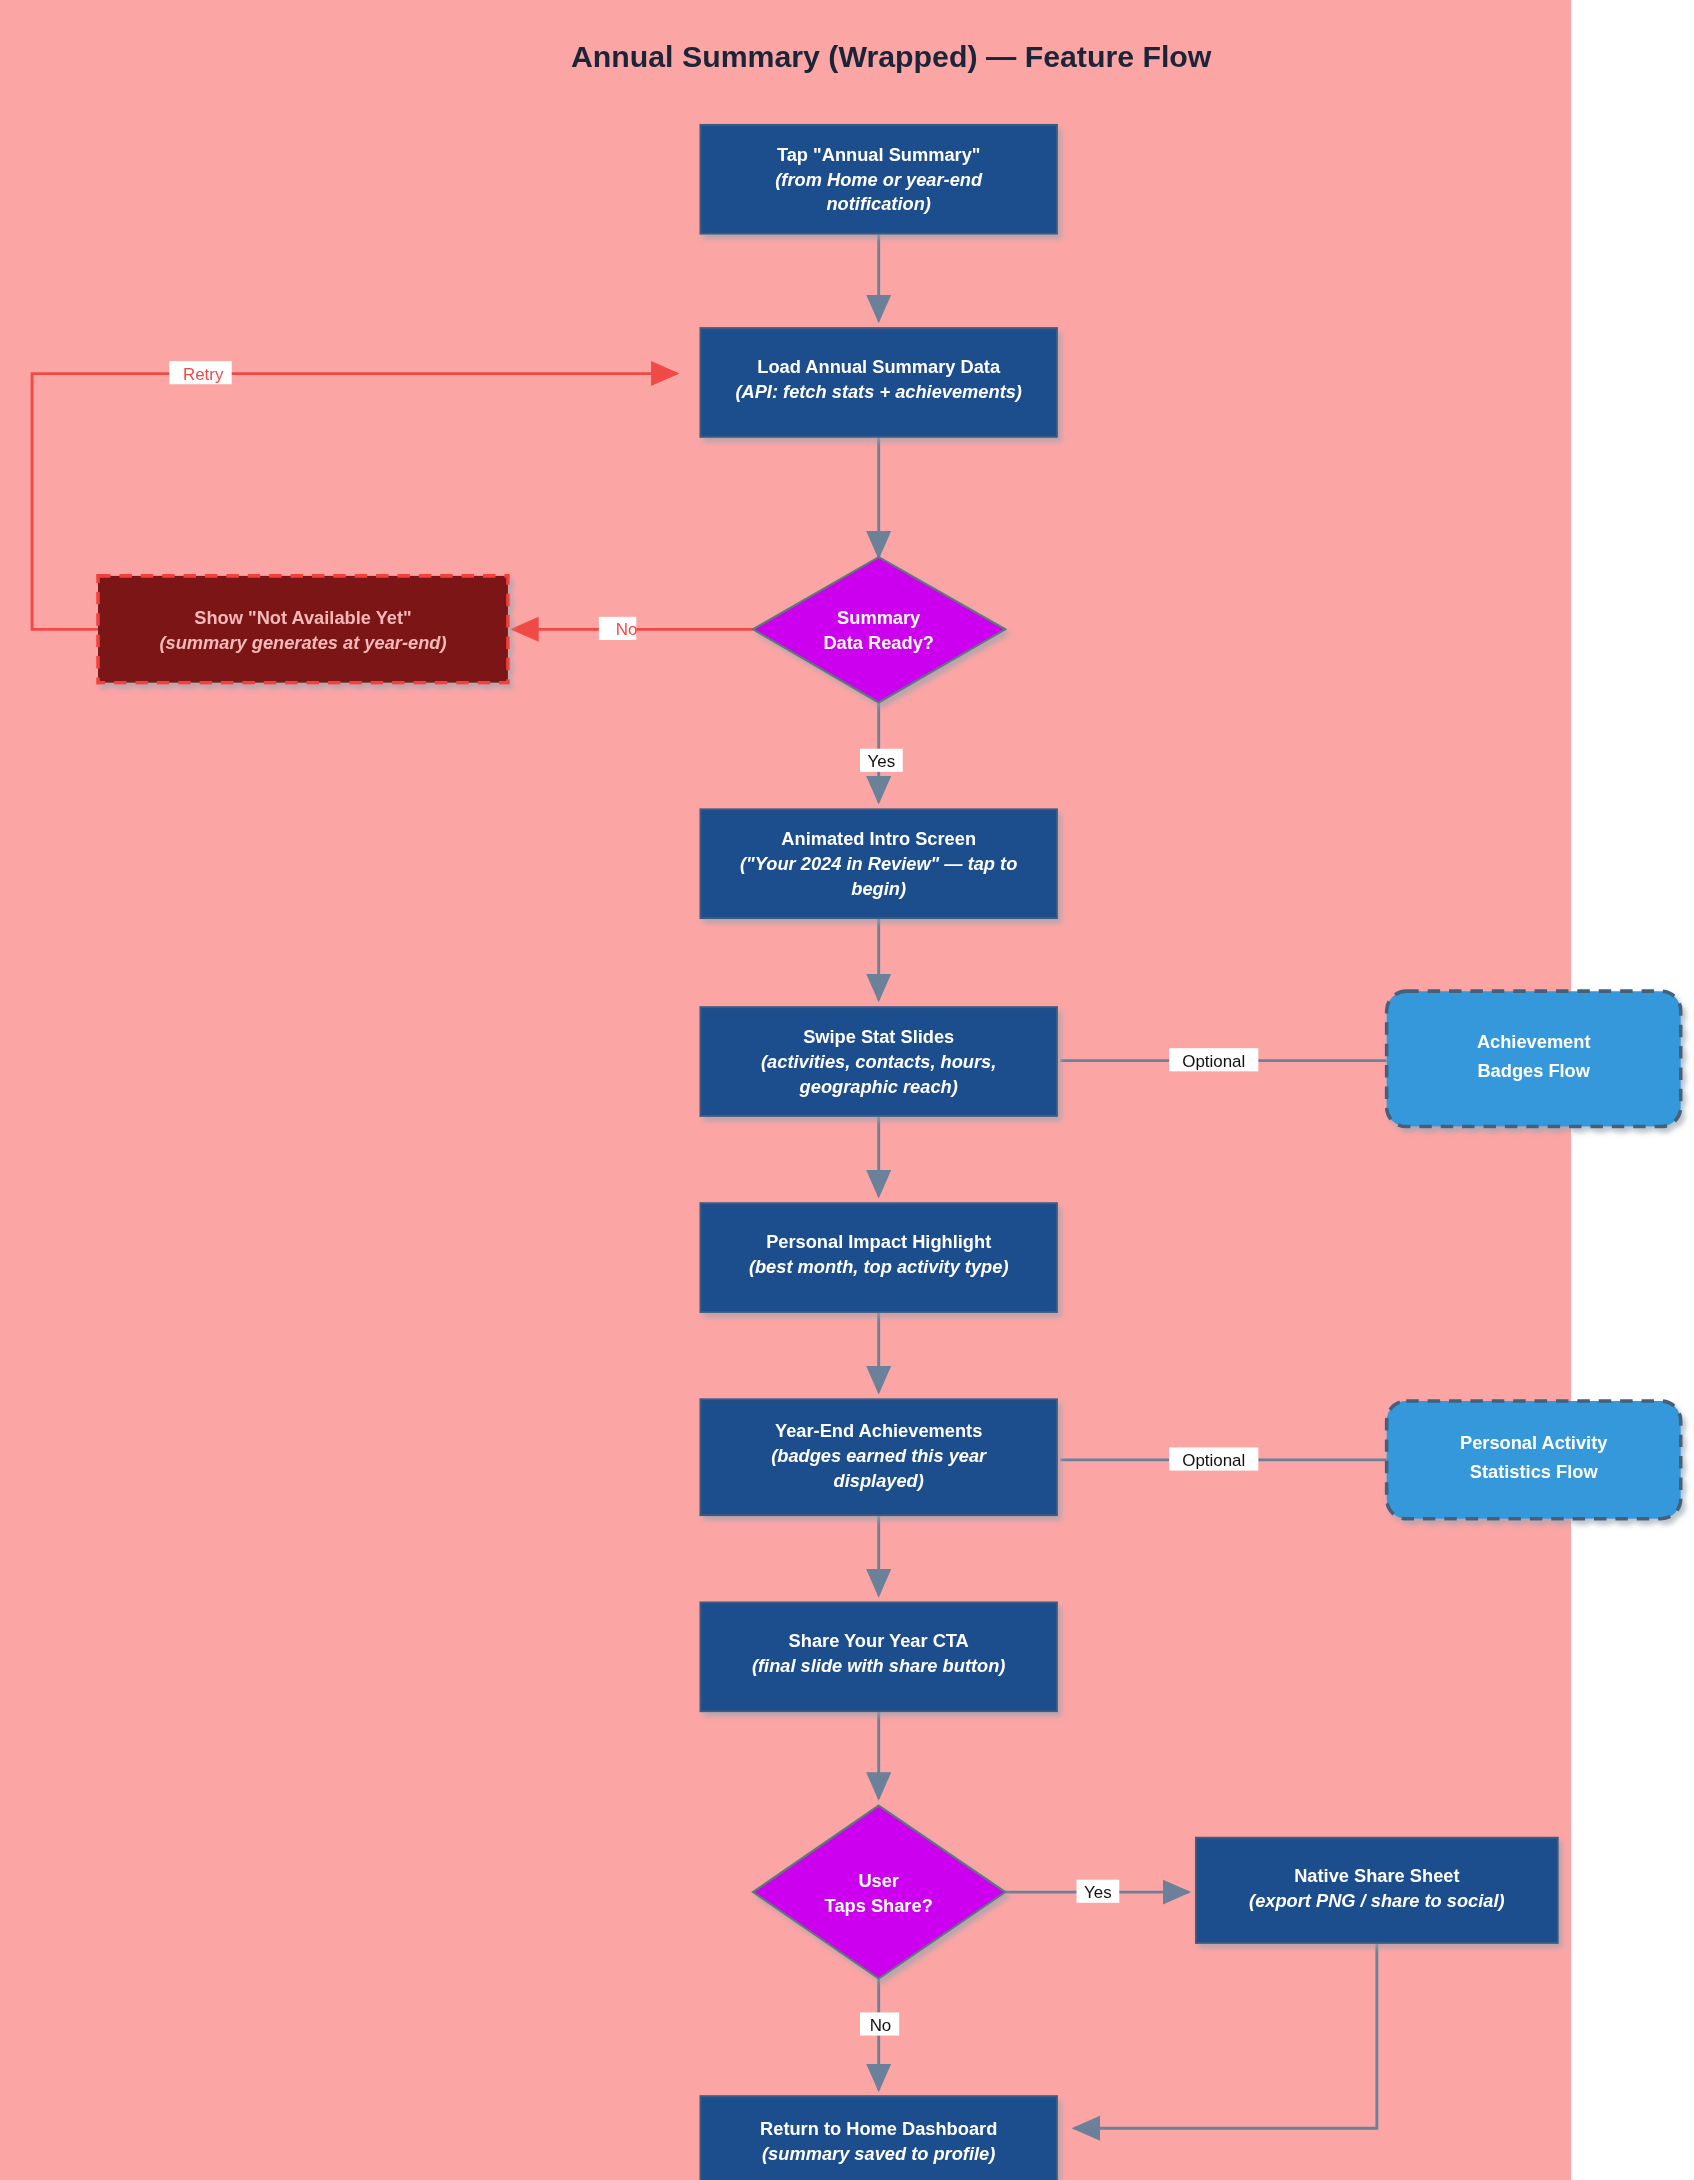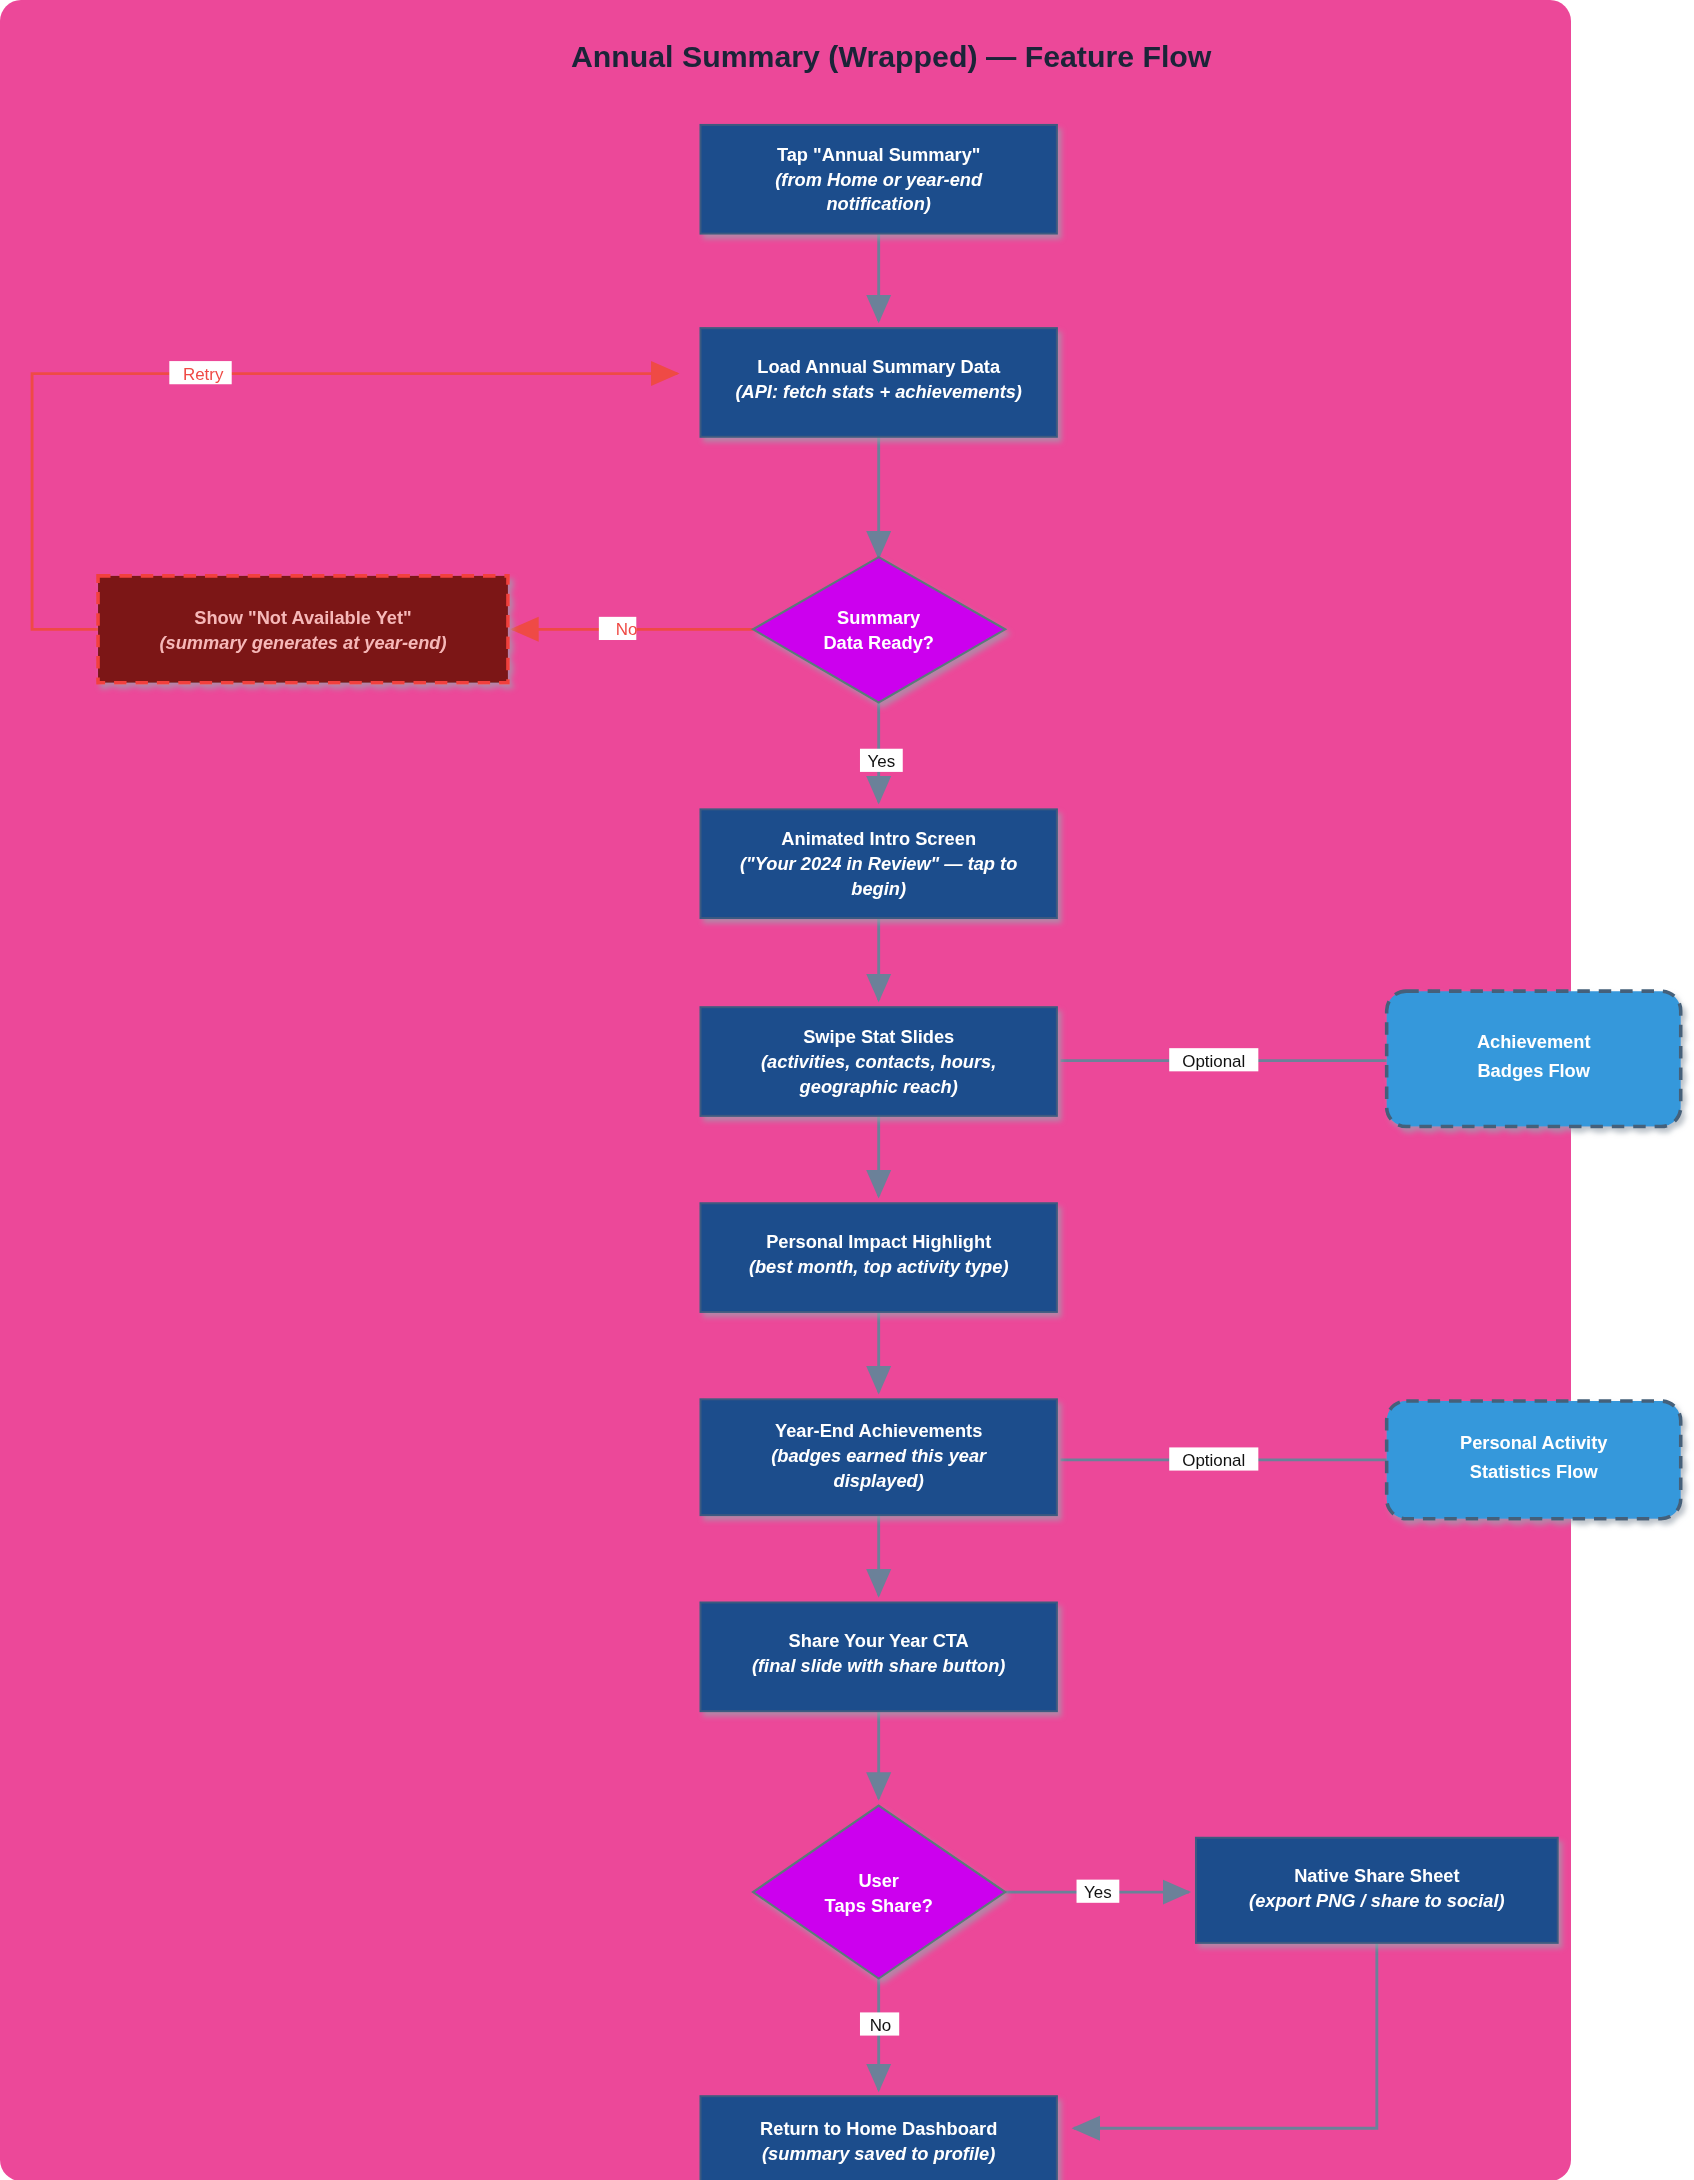--- a/index.html
+++ b/index.html
@@ -10,22 +10,21 @@
     height: 2181px;
     overflow: hidden;
   }
   body {
     font-family: "Liberation Sans", sans-serif;
   }
   #canvas {
     position: relative;
     width: 1571px;
     height: 2181px;
-    background: #ec4899;
-    border-radius: 21px;
+    background: #fca5a5;
   }
   svg.flow {
     position: absolute;
     top: 0; left: 0;
     width: 1695px;
     height: 2181px;
   }
   .chart-title {
     font-family: "Liberation Sans", sans-serif;
     font-size: 34px;

